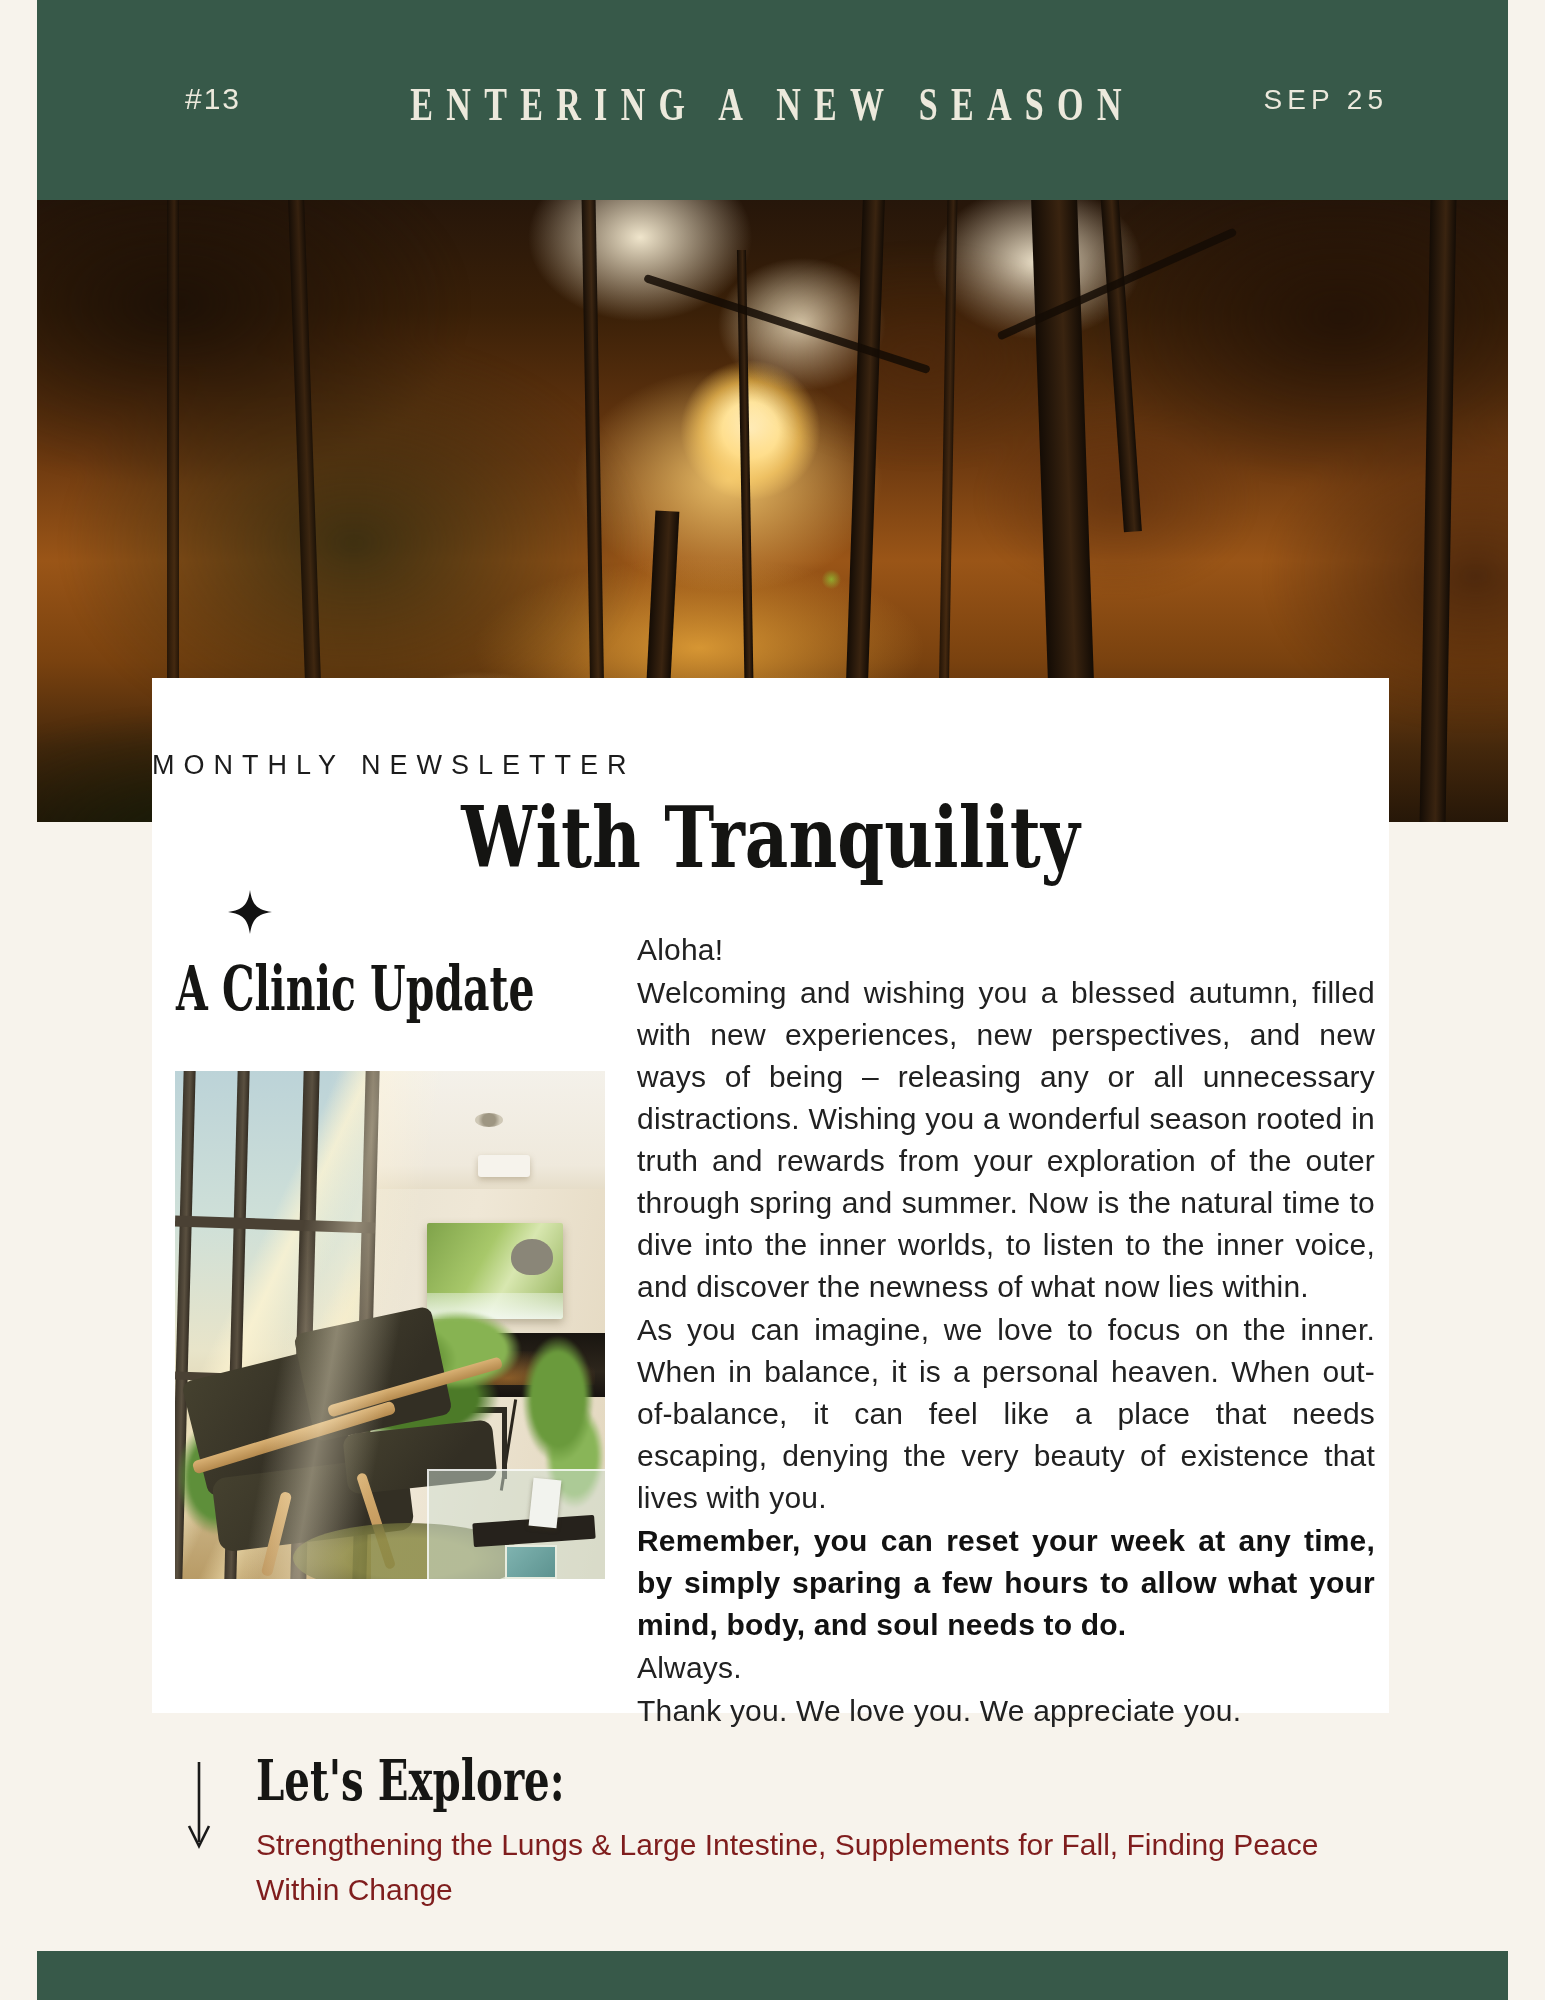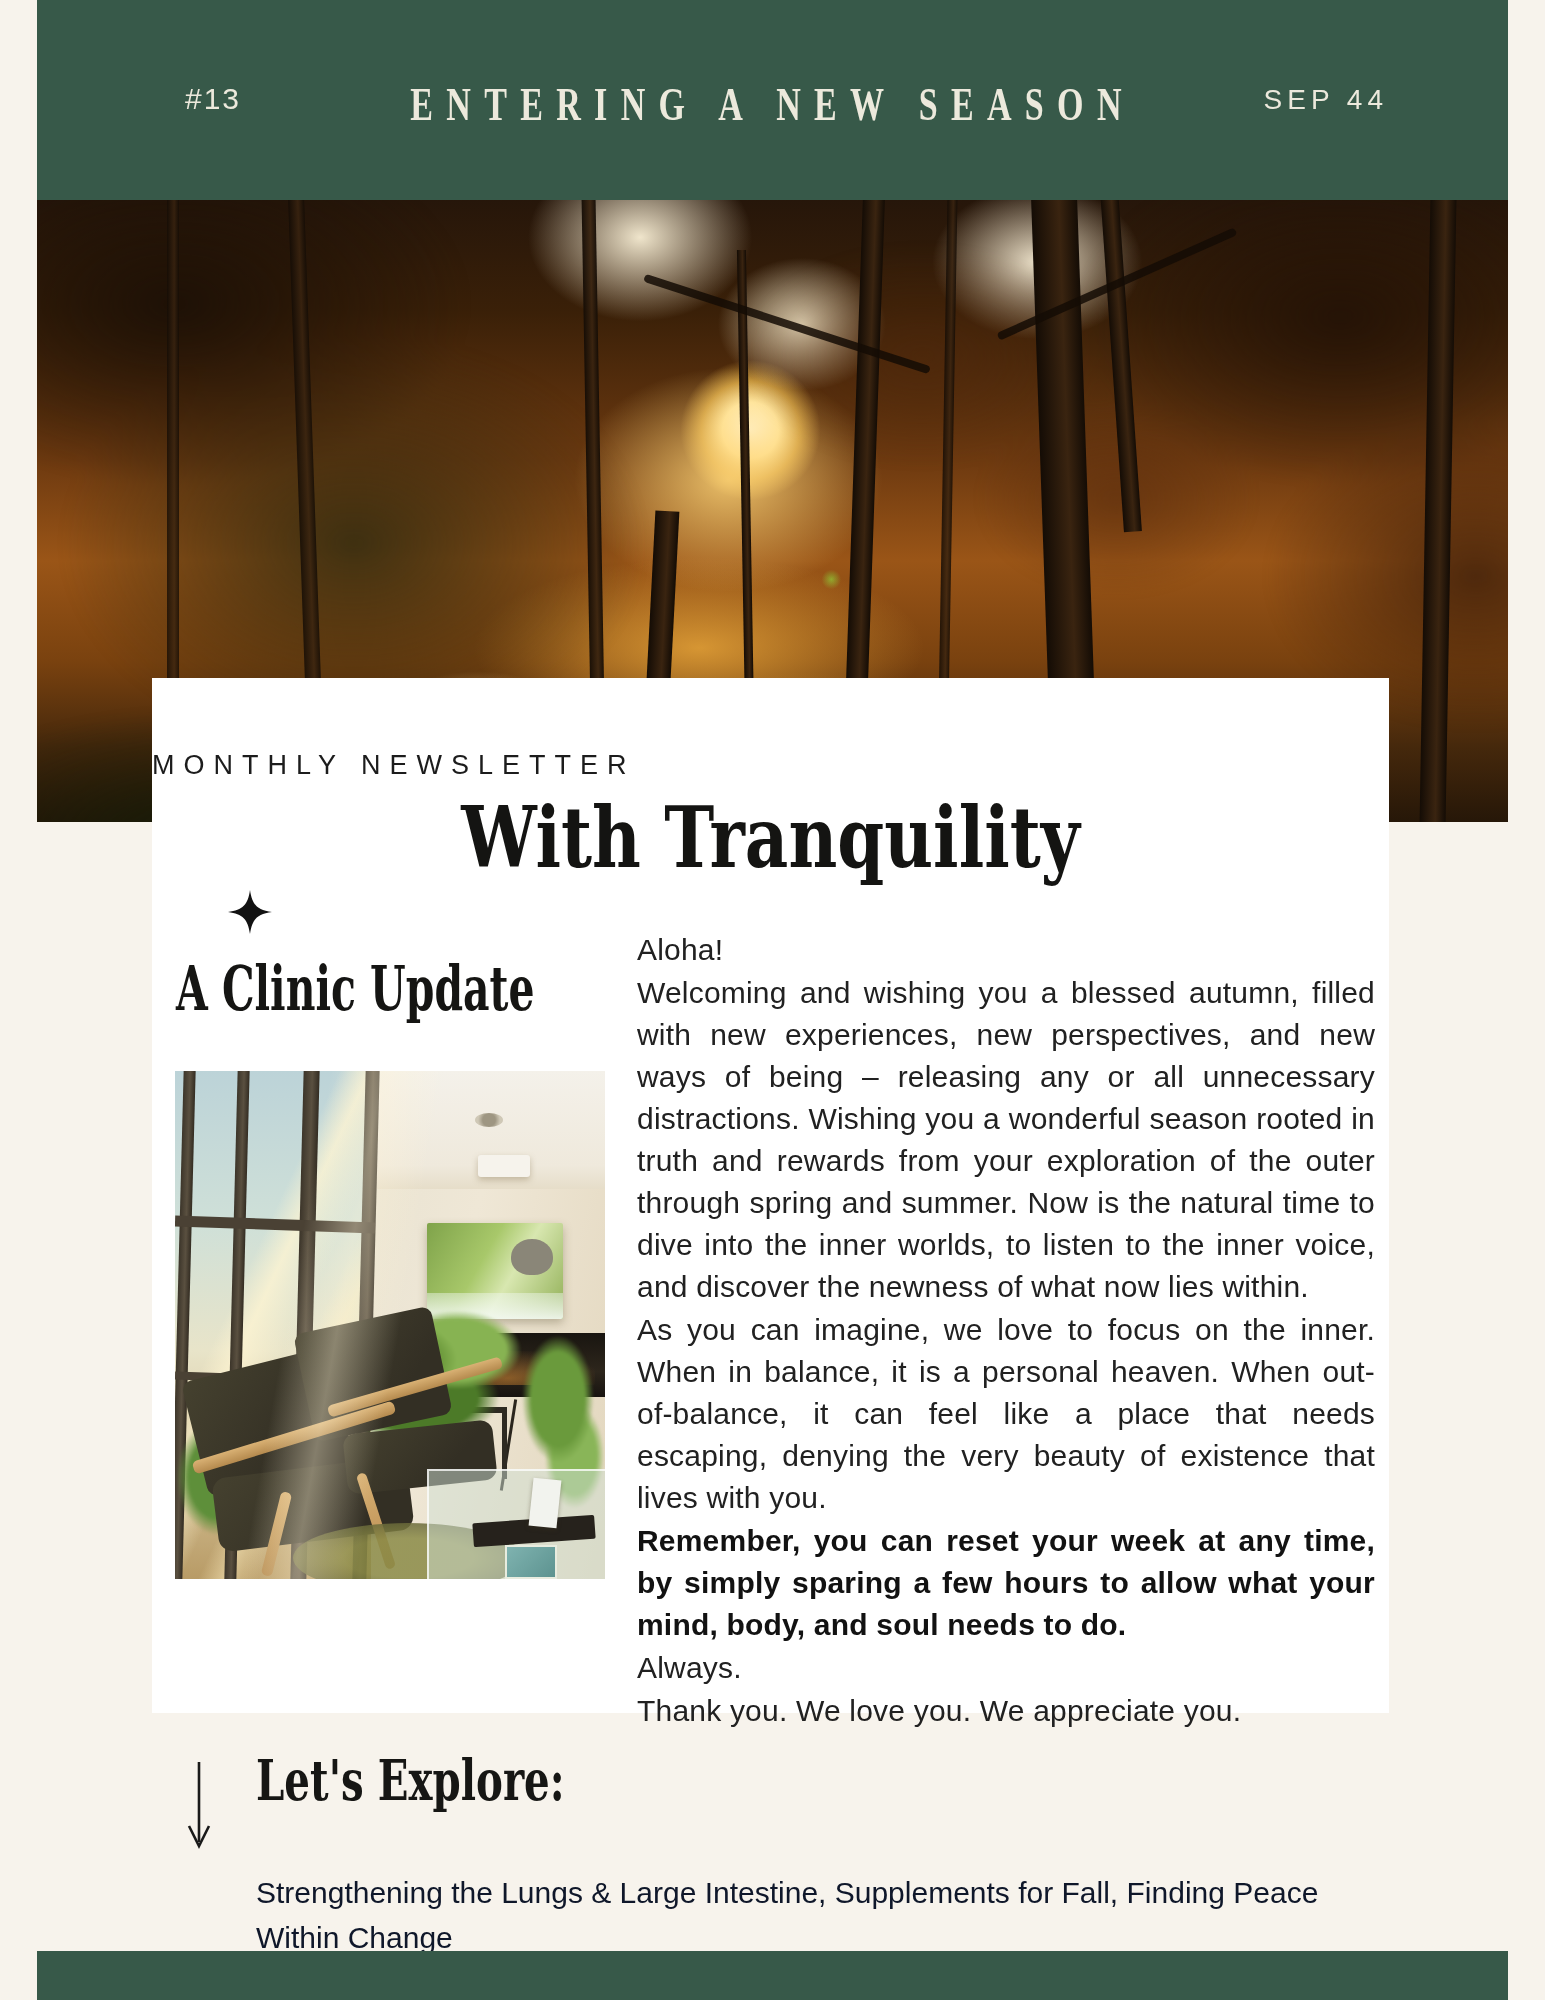--- a/index.html
+++ b/index.html
@@ -116,34 +116,34 @@
   .body-col p{margin:1px;}
   .p-justify{text-align:justify;}
   .p-bold{font-weight:700;color:#121212;}
 
   
   .explore-arrow{position:absolute;left:186px;top:1760px;width:26px;height:92px;z-index:2;}
   .explore-heading{position:absolute;left:256px;top:1752px;margin:0;z-index:2;
           font-family:"DejaVu Serif","Liberation Serif",serif;font-size:56px;font-weight:600;line-height:1;
           transform:scaleX(.72);transform-origin:left top;white-space:nowrap;color:#161614;}
   .explore-topics{position:absolute;left:256px;top:1822px;width:1085px;z-index:2;
-          font-size:30px;line-height:45px;color:#0f172a;margin-top:48px;}
+          font-size:30px;line-height:45px;color:#7f1d1d;}
 
   
   .footer-bar{position:absolute;left:37px;top:1951px;width:1471px;height:49px;background:#375949;z-index:3;}
 </style>
 </head>
 <body>
 
 <div class="page">
 
   <div class="header-bar">
     <div class="header-issue">#13</div>
     <div class="header-title">ENTERING A NEW SEASON</div>
-    <div class="header-date">SEP 44</div>
+    <div class="header-date">SEP 25</div>
   </div>
 
   <div class="hero">
     <div class="hero-base"></div>
     <div class="hero-sky"></div>
     <div class="hero-foliage"></div>
     <div class="trunk" style="left:550px;width:14px;transform:rotate(-1deg);opacity:.95;"></div>
     <div class="trunk" style="left:815px;width:22px;transform:rotate(2deg);"></div>
     <div class="trunk" style="left:1005px;width:46px;transform:rotate(-2deg);"></div>
     <div class="trunk" style="left:1075px;width:18px;height:55%;bottom:auto;transform:rotate(-4deg);"></div>

